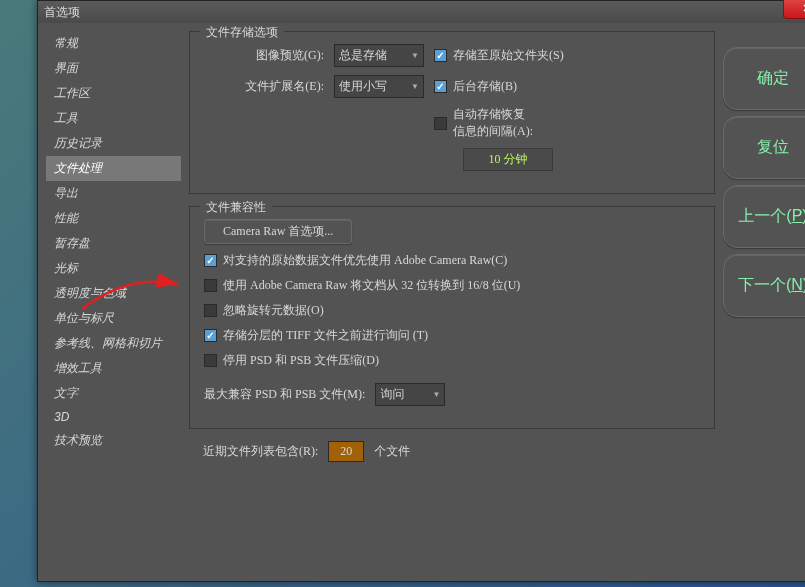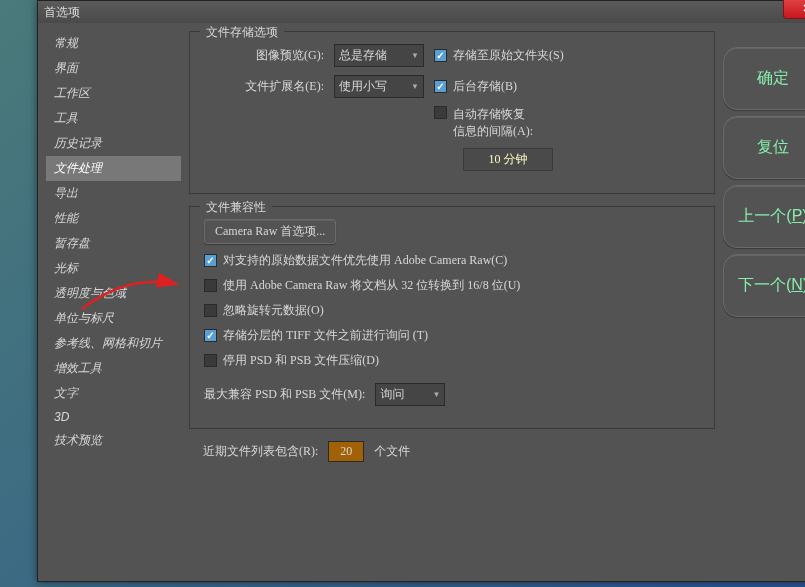--- a/index.html
+++ b/index.html
@@ -156,28 +156,28 @@
       align-items: center;
       gap: 6px;
       color: #d8d8d8;
       cursor: pointer;
     }
     .btn-inline {
       background: #535353;
       border: 1px solid #6a6a6a;
       border-radius: 3px;
       color: #d8d8d8;
-      padding: 3px 10px;
+      padding: 3px 18px;
       cursor: pointer;
       box-shadow: inset 0 1px 0 rgba(255,255,255,0.08), 0 1px 1px rgba(0,0,0,0.3);
     }
     .disabled-input {
       background: #4a4a4a;
       border: 1px solid #3a3a3a;
-      color: #fef9c3;
+      color: #bef264;
       padding: 2px 8px;
       width: 90px;
       text-align: center;
     }
     .num-input {
       background: #a16207;
       border: 1px solid #2a2a2a;
       color: #d8d8d8;
       padding: 2px 10px;
       width: 36px;
@@ -254,21 +254,21 @@
           </div>
           <label class="checkbox-row">
             <span class="checkbox checked">✓</span>
             <span>后台存储(B)</span>
           </label>
         </div>
 
         <div class="row">
           <div class="row-label"></div>
           <div style="width:90px"></div>
-          <label class="checkbox-row" style="align-items:flex-start">
+          <label class="checkbox-row" style="align-items:center">
             <span class="checkbox"></span>
             <span>
               <span>自动存储恢复</span><br>
               <span>信息的间隔(A):</span>
             </span>
           </label>
         </div>
 
         <div class="row">
           <div class="row-label"></div>

